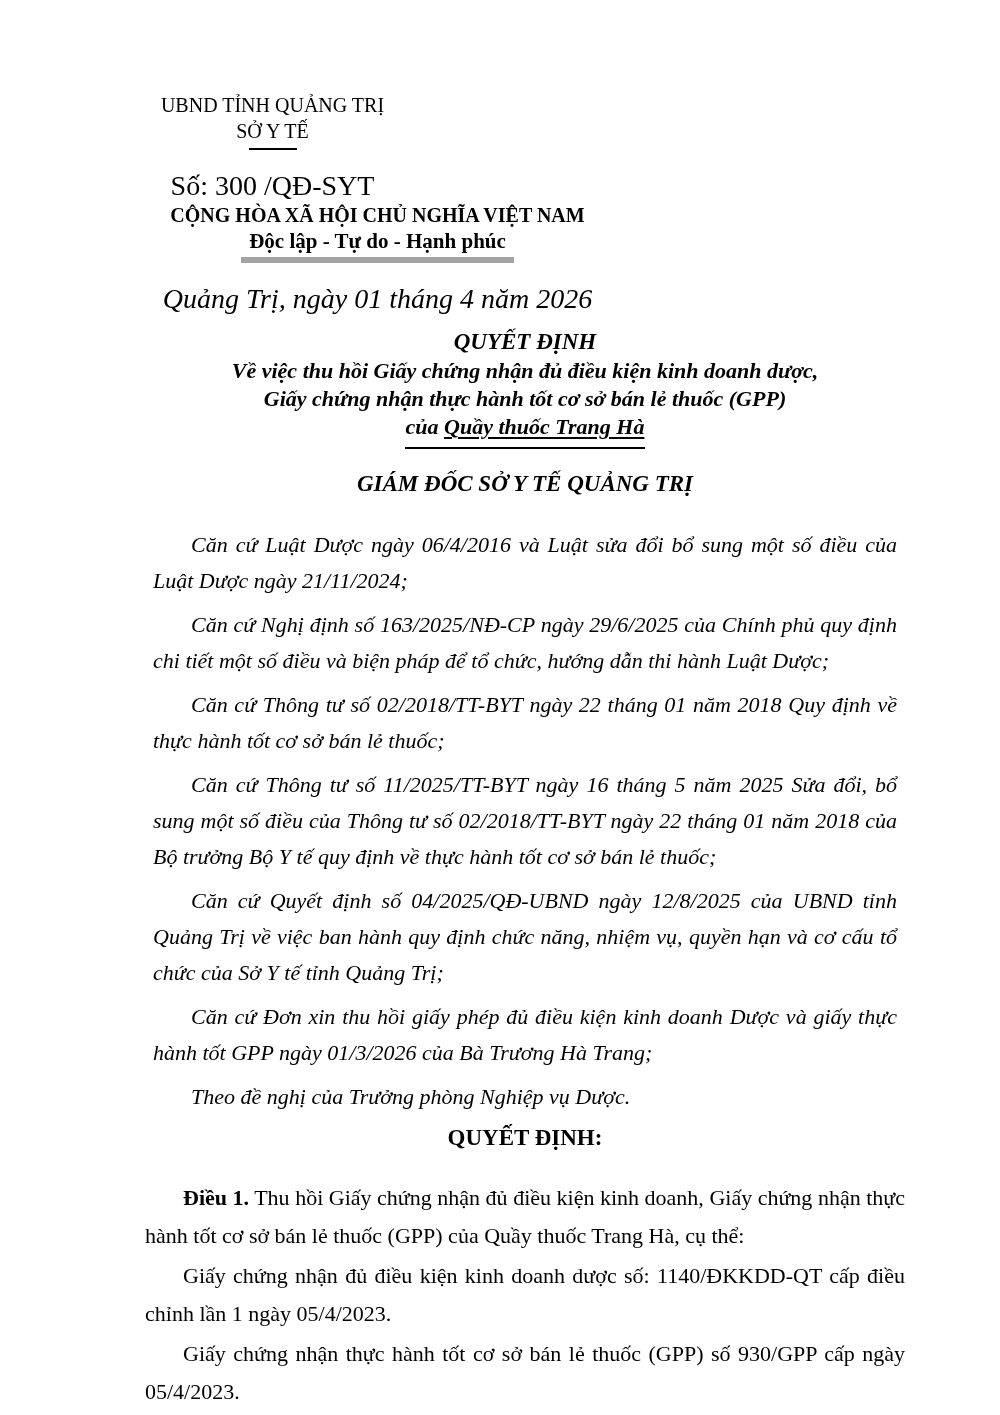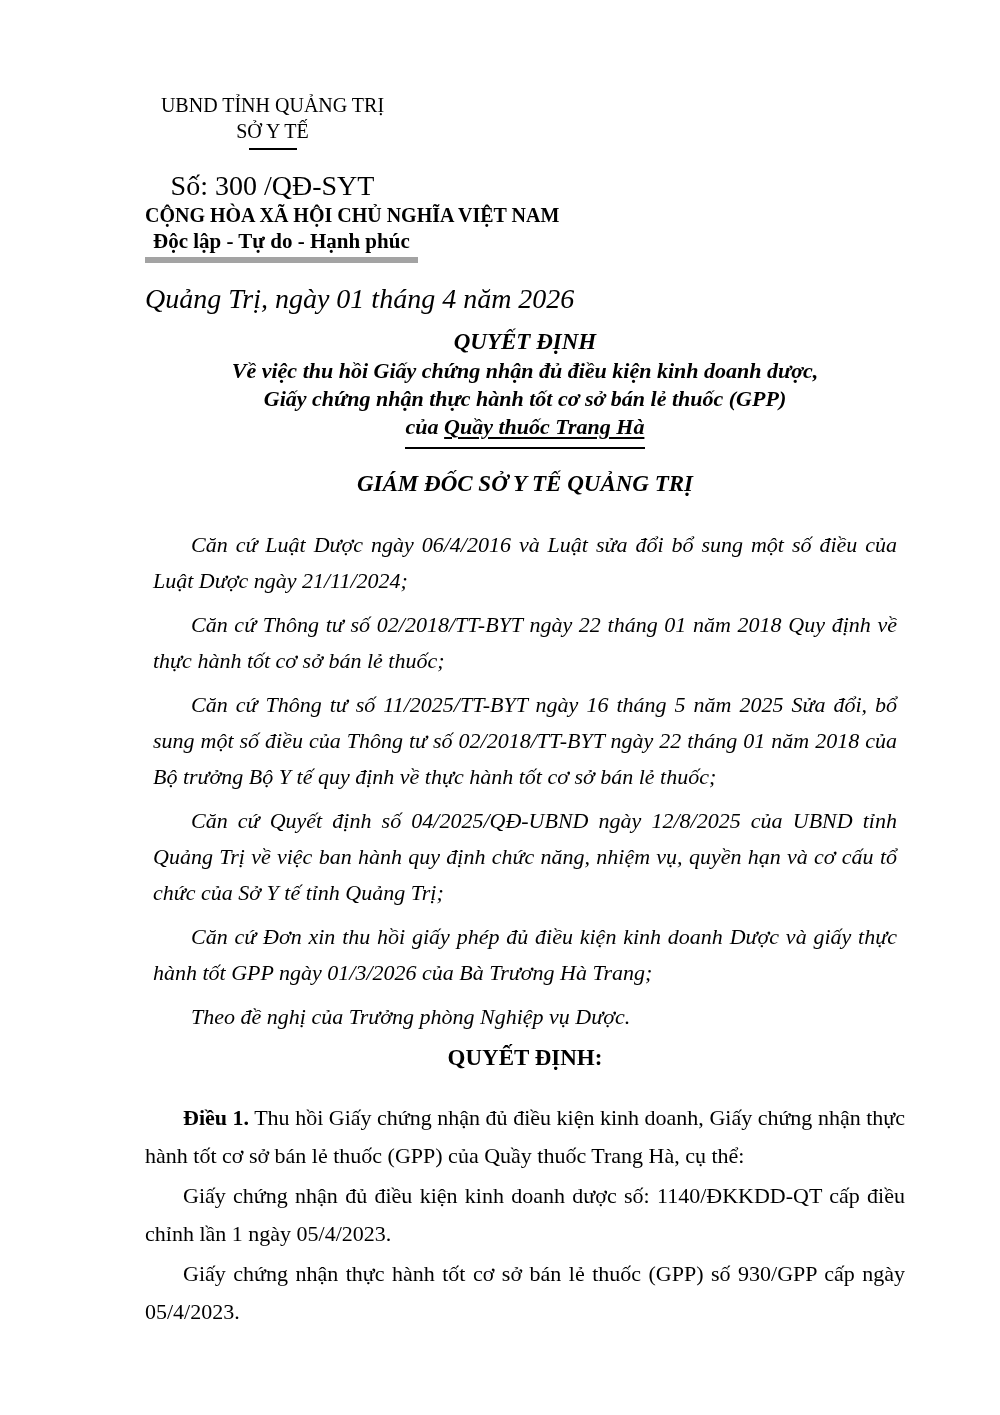--- a/index.html
+++ b/index.html
@@ -47,20 +47,21 @@
     border-bottom: 2px solid #000;
     margin: 4px auto 0;
   }
   .doc-number {
     font-size: 28px;
     margin-top: 20px;
     white-space: nowrap;
   }
   .header-right {
     width: 465px;
+    text-align: center;
   }
   .country {
     font-size: 20px;
     font-weight: bold;
     line-height: 26px;
     white-space: nowrap;
   }
   .motto {
     display: inline-block;
     font-size: 21px;
@@ -167,20 +168,21 @@
     <div class="doc-type">QUYẾT ĐỊNH</div>
     <div class="subject">Về việc thu hồi Giấy chứng nhận đủ điều kiện kinh doanh dược,</div>
     <div class="subject">Giấy chứng nhận thực hành tốt cơ sở bán lẻ thuốc (GPP)</div>
     <div class="subject"><span>của </span><span class="pharmacy-underline">Quầy thuốc Trang Hà</span></div>
     <div class="title-rule"></div>
     <div class="authority">GIÁM ĐỐC SỞ Y TẾ QUẢNG TRỊ</div>
   </div>
 
   <div class="preamble">
     <p class="cite">Căn cứ Luật Dược ngày 06/4/2016 và Luật sửa đổi bổ sung một số điều của Luật Dược ngày 21/11/2024;</p>
+    <p class="cite">Căn cứ Nghị định số 163/2025/NĐ-CP ngày 29/6/2025 của Chính phủ quy định chi tiết một số điều và biện pháp để tổ chức, hướng dẫn thi hành Luật Dược;</p>
     <p class="cite">Căn cứ Thông tư số 02/2018/TT-BYT ngày 22 tháng 01 năm 2018 Quy định về thực hành tốt cơ sở bán lẻ thuốc;</p>
     <p class="cite">Căn cứ Thông tư số 11/2025/TT-BYT ngày 16 tháng 5 năm 2025 Sửa đổi, bổ sung một số điều của Thông tư số 02/2018/TT-BYT ngày 22 tháng 01 năm 2018 của Bộ trưởng Bộ Y tế quy định về thực hành tốt cơ sở bán lẻ thuốc;</p>
     <p class="cite">Căn cứ Quyết định số 04/2025/QĐ-UBND ngày 12/8/2025 của UBND tỉnh Quảng Trị về việc ban hành quy định chức năng, nhiệm vụ, quyền hạn và cơ cấu tổ chức của Sở Y tế tỉnh Quảng Trị;</p>
     <p class="cite">Căn cứ Đơn xin thu hồi giấy phép đủ điều kiện kinh doanh Dược và giấy thực hành tốt GPP ngày 01/3/2026 của Bà Trương Hà Trang;</p>
     <p class="cite">Theo đề nghị của Trưởng phòng Nghiệp vụ Dược.</p>
   </div>
 
   <div class="decision-heading">QUYẾT ĐỊNH:</div>
 
   <div>

